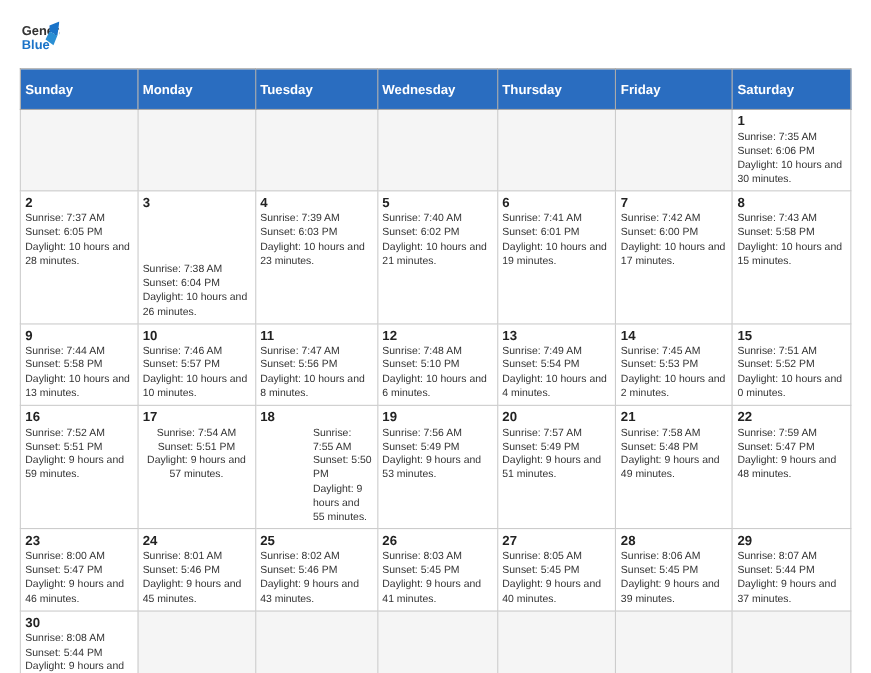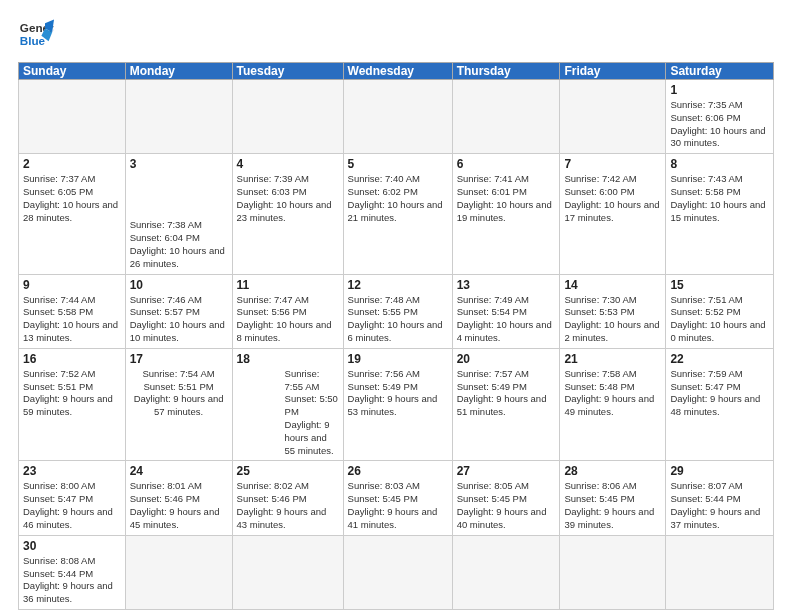--- a/index.html
+++ b/index.html
@@ -47,21 +47,21 @@
     .calendar {
       width: 100%;
       border-collapse: collapse;
       border: 1px solid #ccc;
     }
     .calendar th {
       background: #2a6dc0;
       color: #fff;
       font-size: 12px;
       font-weight: bold;
-      padding: 1px 4px;
+      padding: 11px 4px;
       text-align: left;
       border: 1px solid #aaa;
     }
     .calendar td {
       border: 1px solid #ccc;
       vertical-align: top;
       padding: 3px 4px;
       width: 113px;
       min-height: 70px;
       height: 70px;
@@ -193,32 +193,32 @@
           </td>
           <td>
             <span class="day-num">11</span>
             <div class="day-info" style="white-space: pre-line;">Sunrise: 7:47 AM
 Sunset: 5:56 PM
 Daylight: 10 hours and 8 minutes.</div>
           </td>
           <td>
             <span class="day-num">12</span>
             <div class="day-info" style="white-space: pre-line;">Sunrise: 7:48 AM
-Sunset: 5:55 PM
+Sunset: 5:10 PM
 Daylight: 10 hours and 6 minutes.</div>
           </td>
           <td>
             <span class="day-num">13</span>
             <div class="day-info" style="white-space: pre-line;">Sunrise: 7:49 AM
 Sunset: 5:54 PM
 Daylight: 10 hours and 4 minutes.</div>
           </td>
           <td>
             <span class="day-num">14</span>
-            <div class="day-info" style="white-space: pre-line;">Sunrise: 7:30 AM
+            <div class="day-info" style="white-space: pre-line;">Sunrise: 7:45 AM
 Sunset: 5:53 PM
 Daylight: 10 hours and 2 minutes.</div>
           </td>
           <td>
             <span class="day-num">15</span>
             <div class="day-info" style="white-space: pre-line;">Sunrise: 7:51 AM
 Sunset: 5:52 PM
 Daylight: 10 hours and 0 minutes.</div>
           </td>
         </tr>

